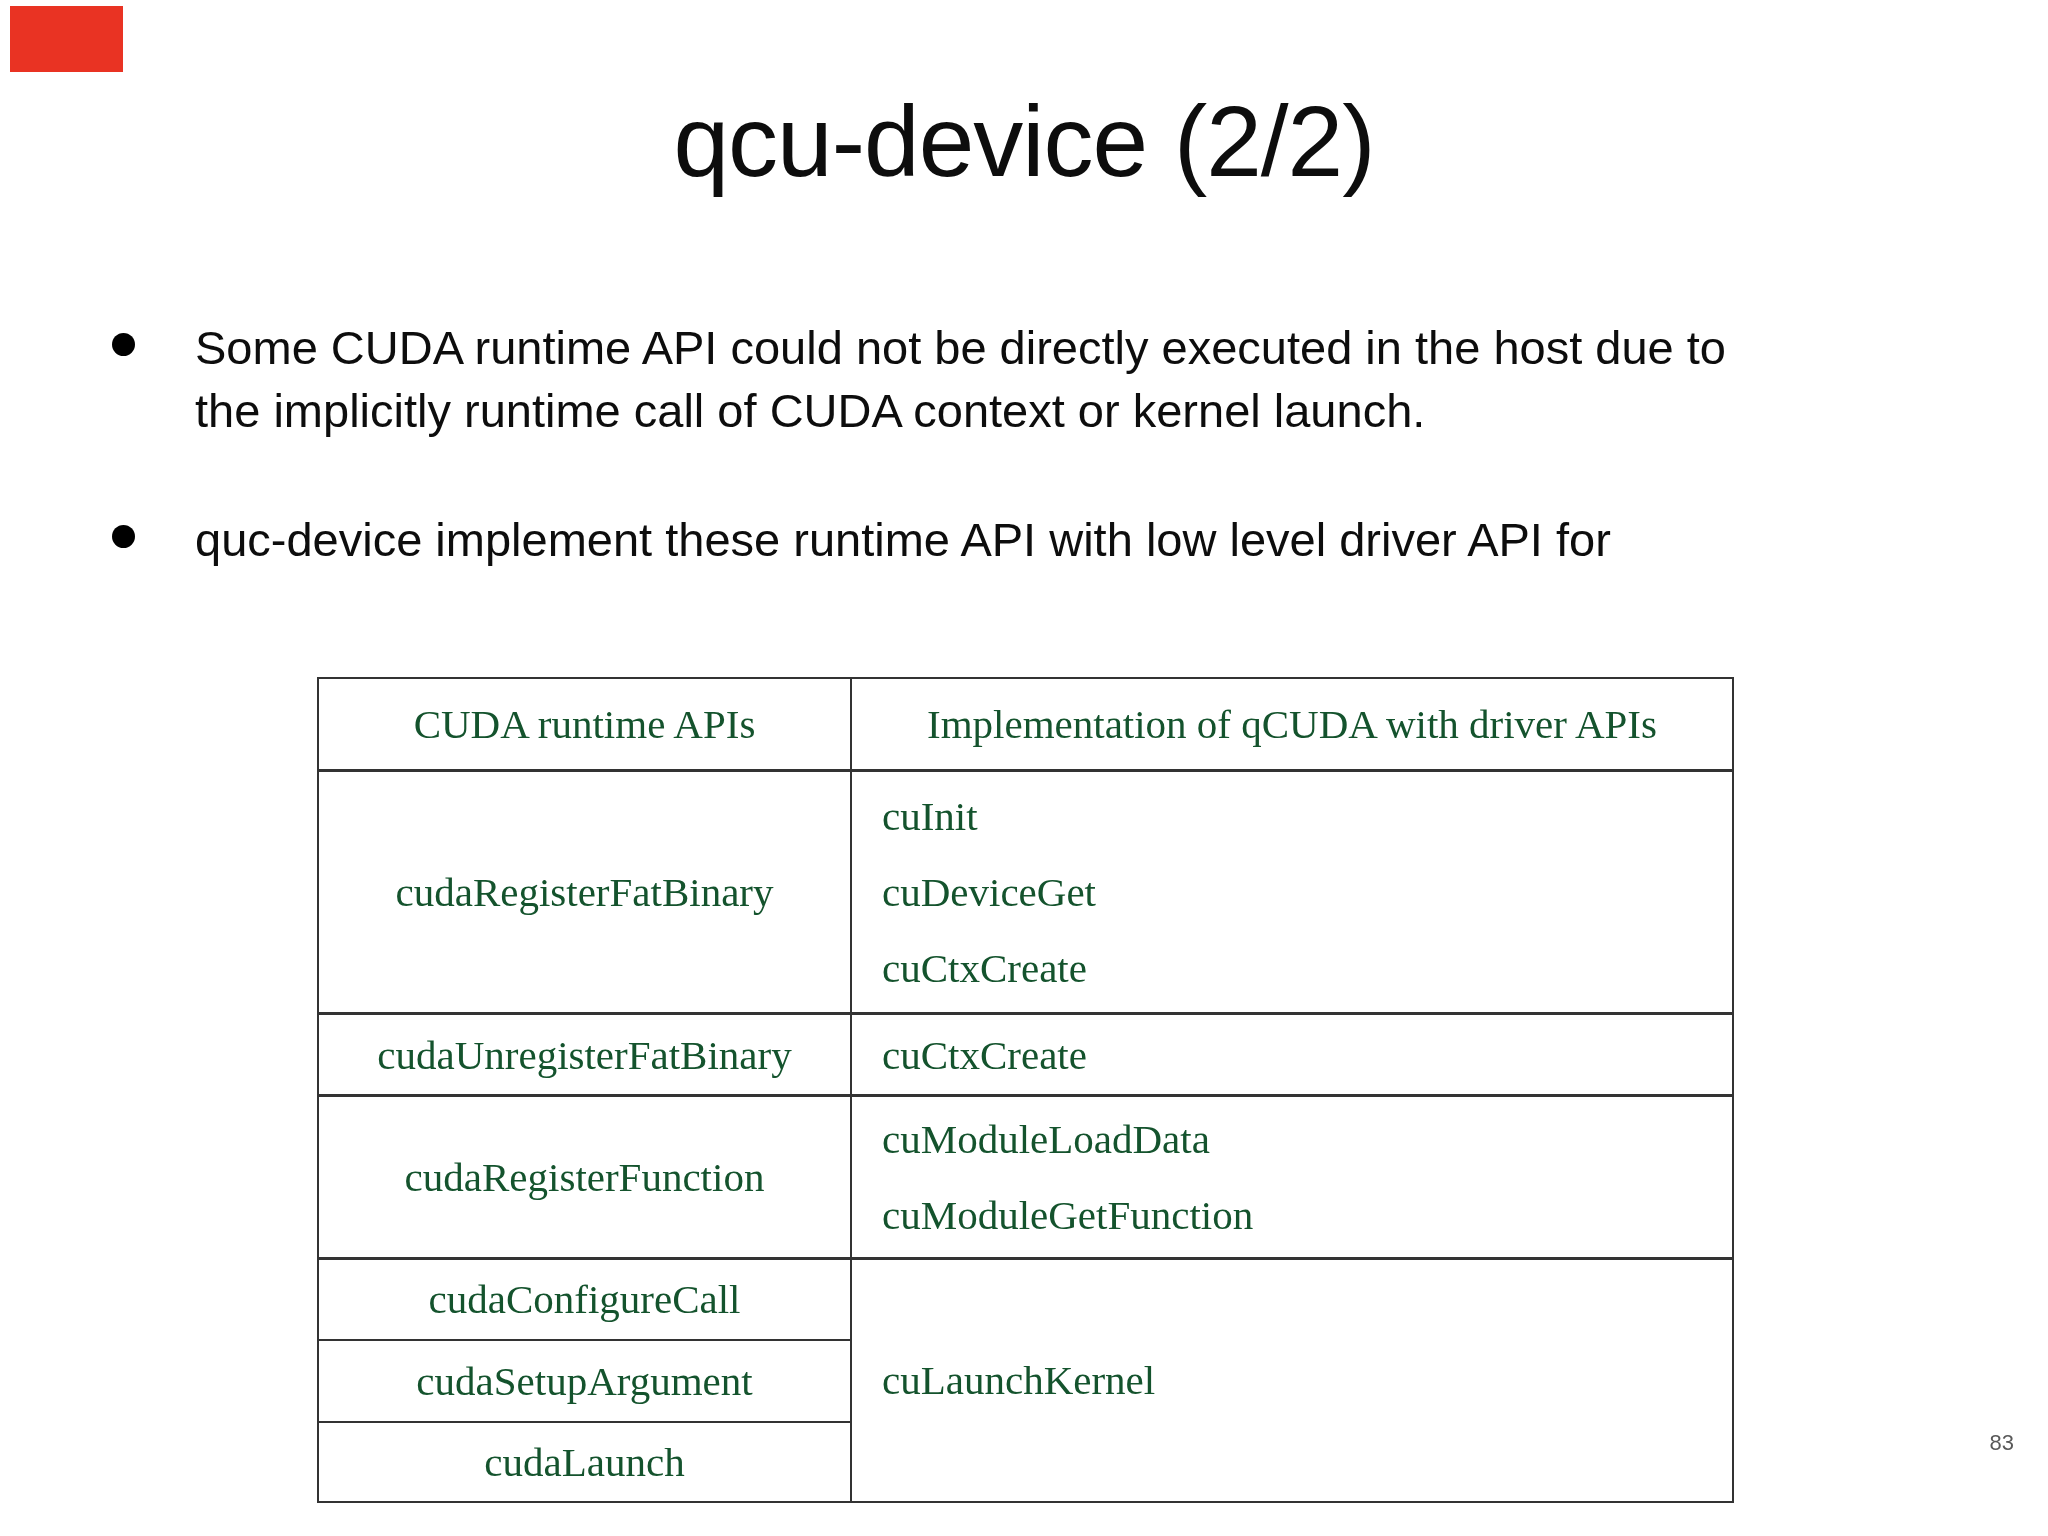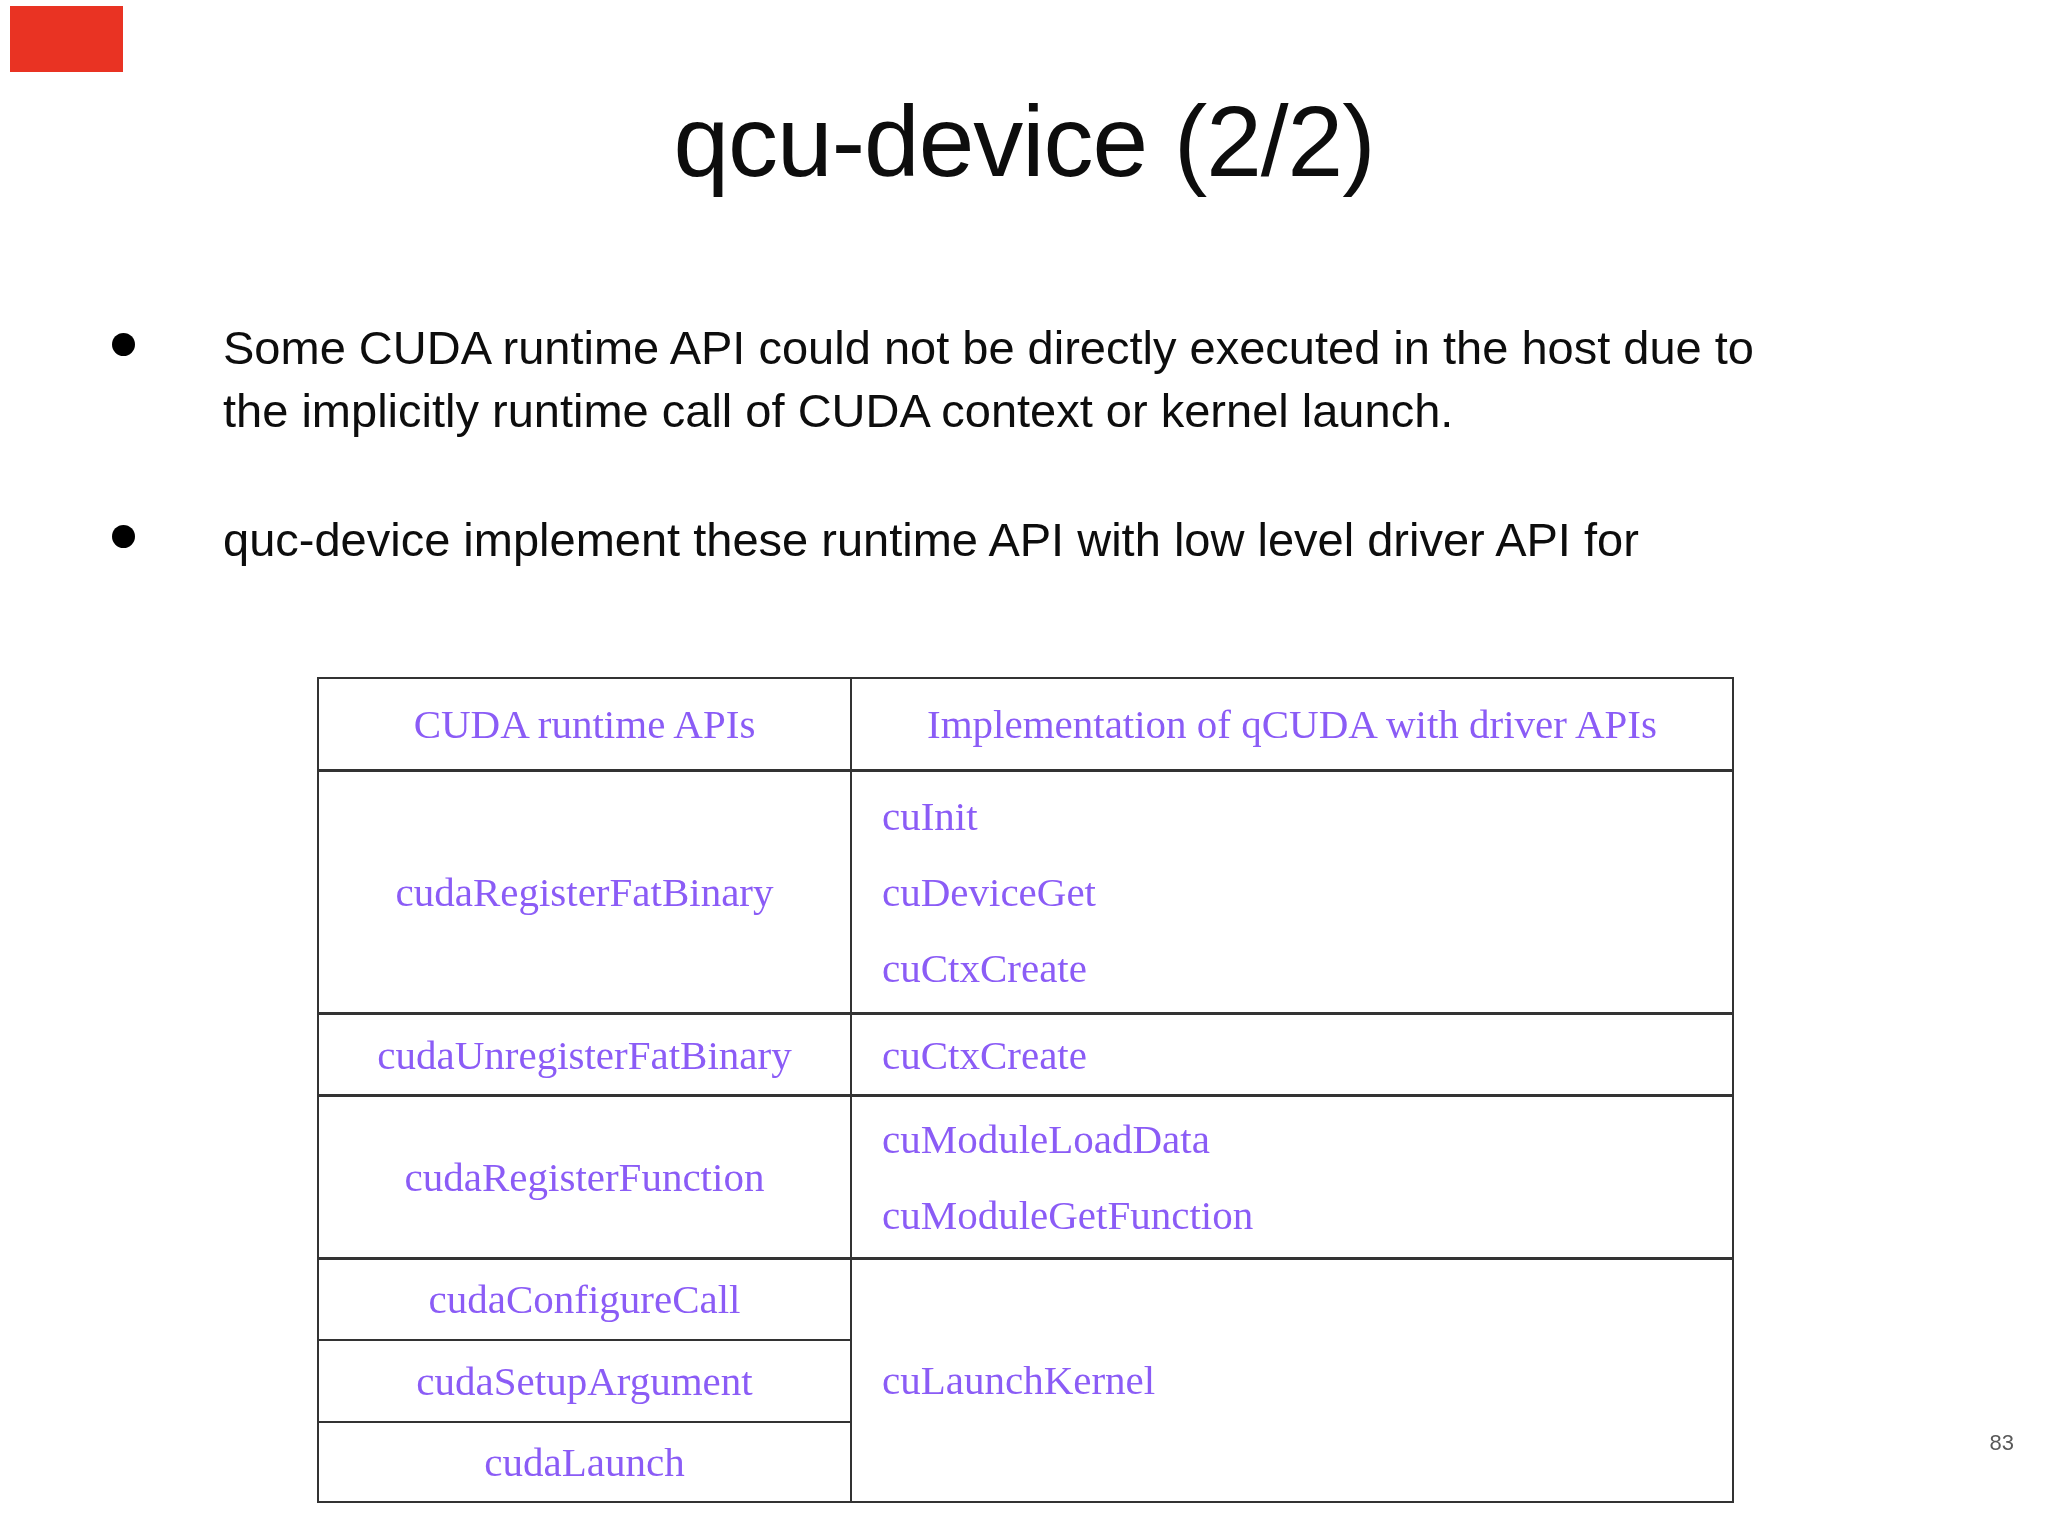--- a/index.html
+++ b/index.html
@@ -36,21 +36,20 @@
     letter-spacing: -1px;
     color: #0d0d0d;
   }
 
   
   .bullet {
     position: absolute;
     left: 112px;
     display: flex;
     align-items: flex-start;
-    gap: 28px;
   }
   .bullet-1 { top: 316px; }
   .bullet-2 { top: 508px; }
   .bullet .dot {
     flex: none;
     width: 23px;
     height: 23px;
     border-radius: 50%;
     background: #000000;
     margin-top: 17px;
@@ -66,21 +65,21 @@
   
   table.api-table {
     position: absolute;
     left: 317px;
     top: 677px;
     width: 1415px;
     border-collapse: collapse;
     table-layout: fixed;
     font-family: "Liberation Serif", serif;
     font-size: 41px;
-    color: #8b5cf6;
+    color: #14532d;
   }
   .api-table th, .api-table td {
     border: 2px solid #333333;
     padding: 0;
     overflow: hidden;
   }
   .api-table th {
     font-weight: 400;
     text-align: center;
     height: 90px;

